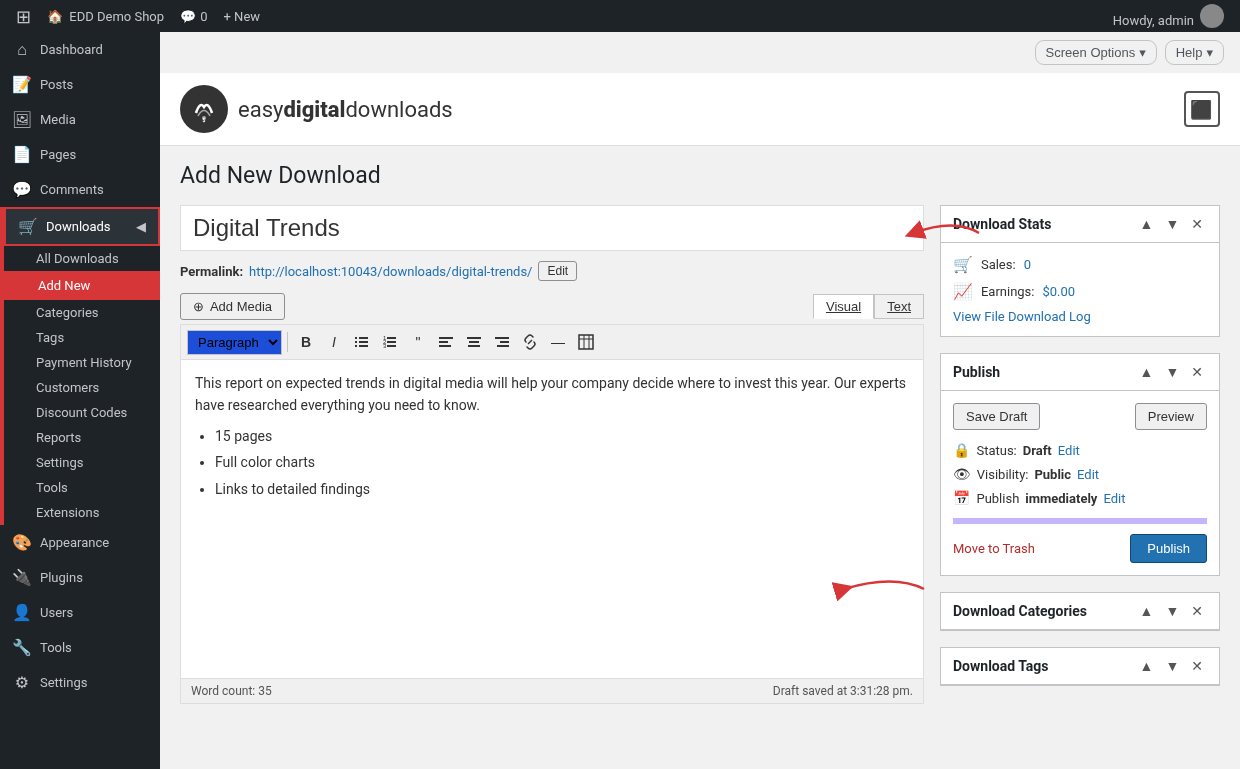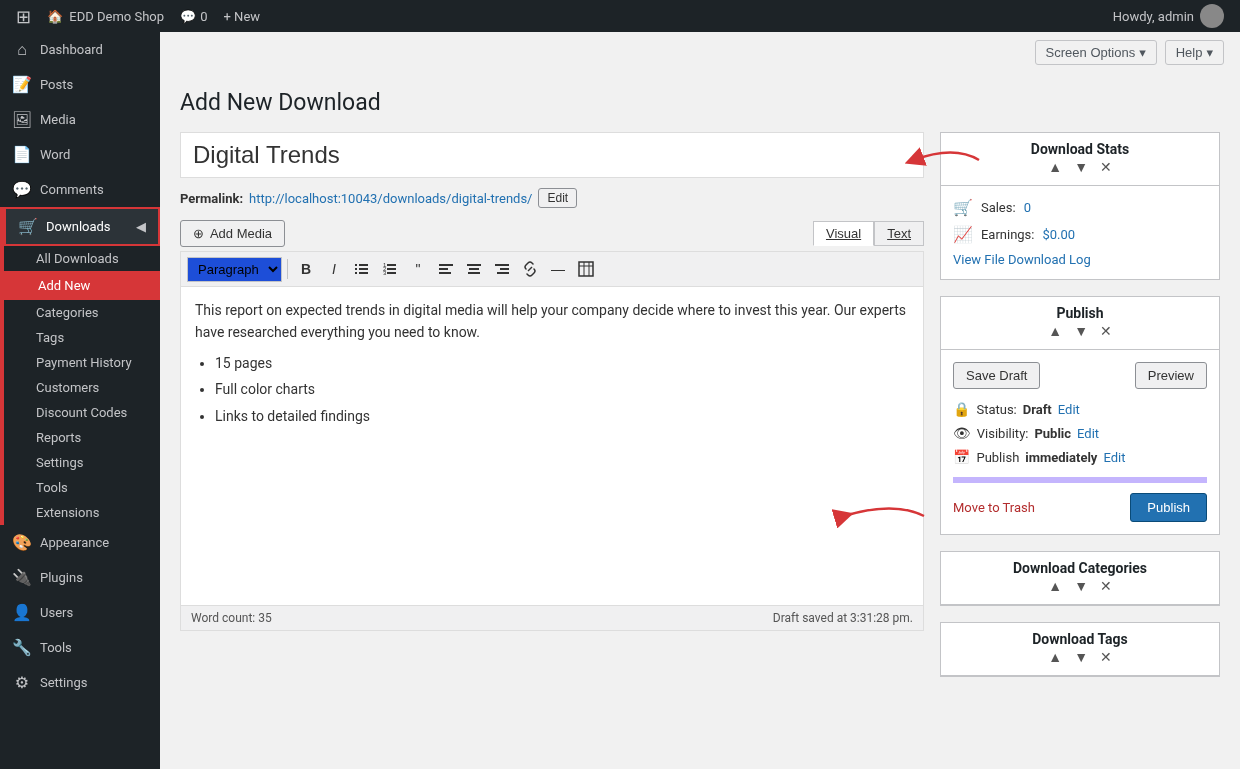--- a/index.html
+++ b/index.html
@@ -16,21 +16,21 @@
       gap: 0;
       position: fixed;
       top: 0; left: 0; right: 0;
       z-index: 100;
     }
     .wp-top-bar .wp-logo { color: #c3c4c7; font-size: 18px; padding: 0 8px; }
     .wp-top-bar .site-name { color: #c3c4c7; padding: 0 8px; font-size: 13px; display: flex; align-items: center; gap: 6px; }
     .wp-top-bar .comments-badge { display: flex; align-items: center; gap: 4px; padding: 0 8px; color: #c3c4c7; }
     .wp-top-bar .new-item { padding: 0 8px; color: #c3c4c7; display: flex; align-items: center; gap: 4px; }
     .wp-top-bar .spacer { flex: 1; }
-    .wp-top-bar .howdy { color: #c3c4c7; padding: 0 8px; display: flex; align-items: center; gap: 6px; margin-left: 41px; }
+    .wp-top-bar .howdy { color: #c3c4c7; padding: 0 8px; display: flex; align-items: flex-end; gap: 6px; margin-left: 41px; }
     .wp-top-bar .avatar { width: 24px; height: 24px; background: #888; border-radius: 50%; display: inline-block; }
 
     
     .wp-wrapper { display: flex; margin-top: 32px; min-height: calc(100vh - 32px); }
 
     
     .wp-sidebar {
       width: 160px;
       background: #1d2327;
       color: #c3c4c7;
@@ -64,21 +64,21 @@
       display: flex;
       justify-content: flex-end;
       align-items: center;
       padding: 8px 16px;
       gap: 8px;
       background: #f1f1f1;
     }
     .screen-options-btn, .help-btn {
       background: #f1f1f1;
       border: 1px solid #c3c4c7;
-      border-radius: 3px;
+      border-radius: 9px;
       padding: 4px 10px;
       cursor: pointer;
       font-size: 13px;
       display: flex;
       align-items: center;
       gap: 4px;
       color: #50575e;
     }
 
     
@@ -241,21 +241,20 @@
       border: 1px solid #c3c4c7;
       margin-bottom: 16px;
     }
     .panel-header {
       padding: 8px 12px;
       display: flex;
       align-items: center;
       justify-content: space-between;
       border-bottom: 1px solid #c3c4c7;
       background: #fff;
-      flex-direction: column;
     }
     .panel-title { font-size: 14px; font-weight: 700; color: #1d2327; }
     .panel-controls { display: flex; gap: 4px; }
     .panel-ctrl-btn {
       background: none; border: none;
       cursor: pointer; color: #555;
       font-size: 14px; padding: 2px 4px;
     }
     .panel-body { padding: 12px; }
 
@@ -354,21 +353,21 @@
     <a class="sidebar-item">
       <span class="icon">📝</span>
       <span>Posts</span>
     </a>
     <a class="sidebar-item">
       <span class="icon">🖼</span>
       <span>Media</span>
     </a>
     <a class="sidebar-item">
       <span class="icon">📄</span>
-      <span>Word</span>
+      <span>Pages</span>
     </a>
     <a class="sidebar-item">
       <span class="icon">💬</span>
       <span>Comments</span>
     </a>
     <div style="border-left: 4px solid #d63638;">
       <a class="sidebar-item downloads-highlight" style="background:#2c3338; color:#fff; border:2px solid #d63638; display:flex; align-items:center; gap:8px; padding:8px 12px;">
         <span class="icon">🛒</span>
         <span>Downloads</span>
         <span style="margin-left:auto; color:#c3c4c7;">◀</span>
@@ -437,20 +436,39 @@
       <button class="screen-options-btn">
         <span>Screen Options</span>
         <span>▾</span>
       </button>
       <button class="help-btn">
         <span>Help</span>
         <span>▾</span>
       </button>
     </div>
 
+    <div class="edd-header">
+      <div class="edd-logo">
+        <div class="logo-icon">
+          <svg width="32" height="32" viewBox="0 0 32 32">
+            <circle cx="16" cy="16" r="15" fill="#333"></circle>
+            <path d="M8 20 Q12 8 16 14 Q20 8 24 20" stroke="white" stroke-width="2.5" fill="none"></path>
+            <path d="M10 23 Q16 12 22 23" stroke="#aaa" stroke-width="1.5" fill="none"></path>
+            <circle cx="16" cy="25" r="2" fill="#aaa"></circle>
+            <text x="16" y="29" text-anchor="middle" fill="white" font-size="5" font-weight="bold">$</text>
+          </svg>
+        </div>
+        <div class="logo-text">
+          easy<strong>digital</strong>downloads
+        </div>
+      </div>
+      <div class="edd-icon-btn">
+        <span>⬛</span>
+      </div>
+    </div>
 
     <div class="page-content">
       <h1 class="page-title">Add New Download</h1>
 
       <div class="editor-layout">
 
         <div class="editor-main">
 
           <div class="title-area">
             <input class="title-input" type="text" value="Digital Trends" style="">

